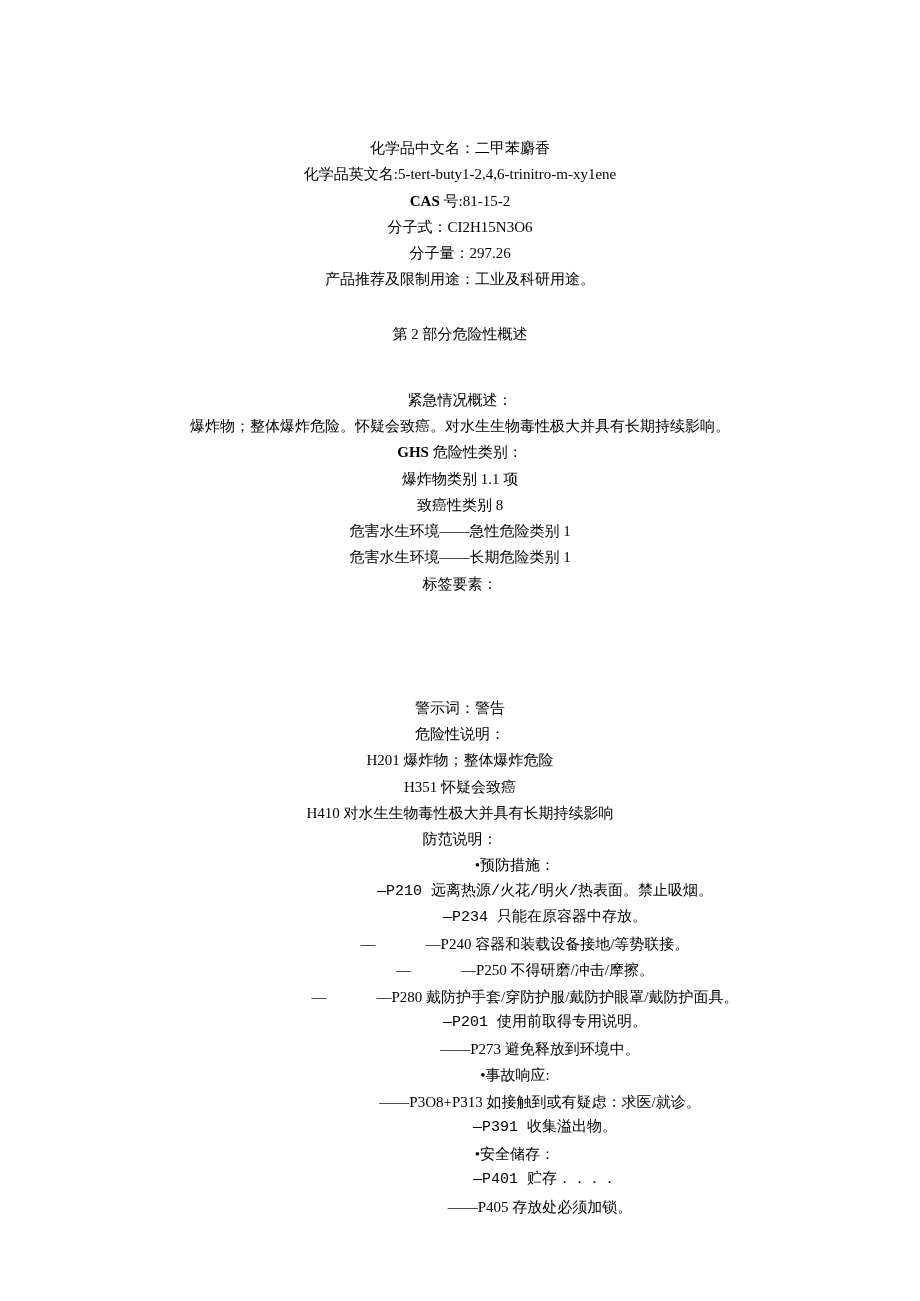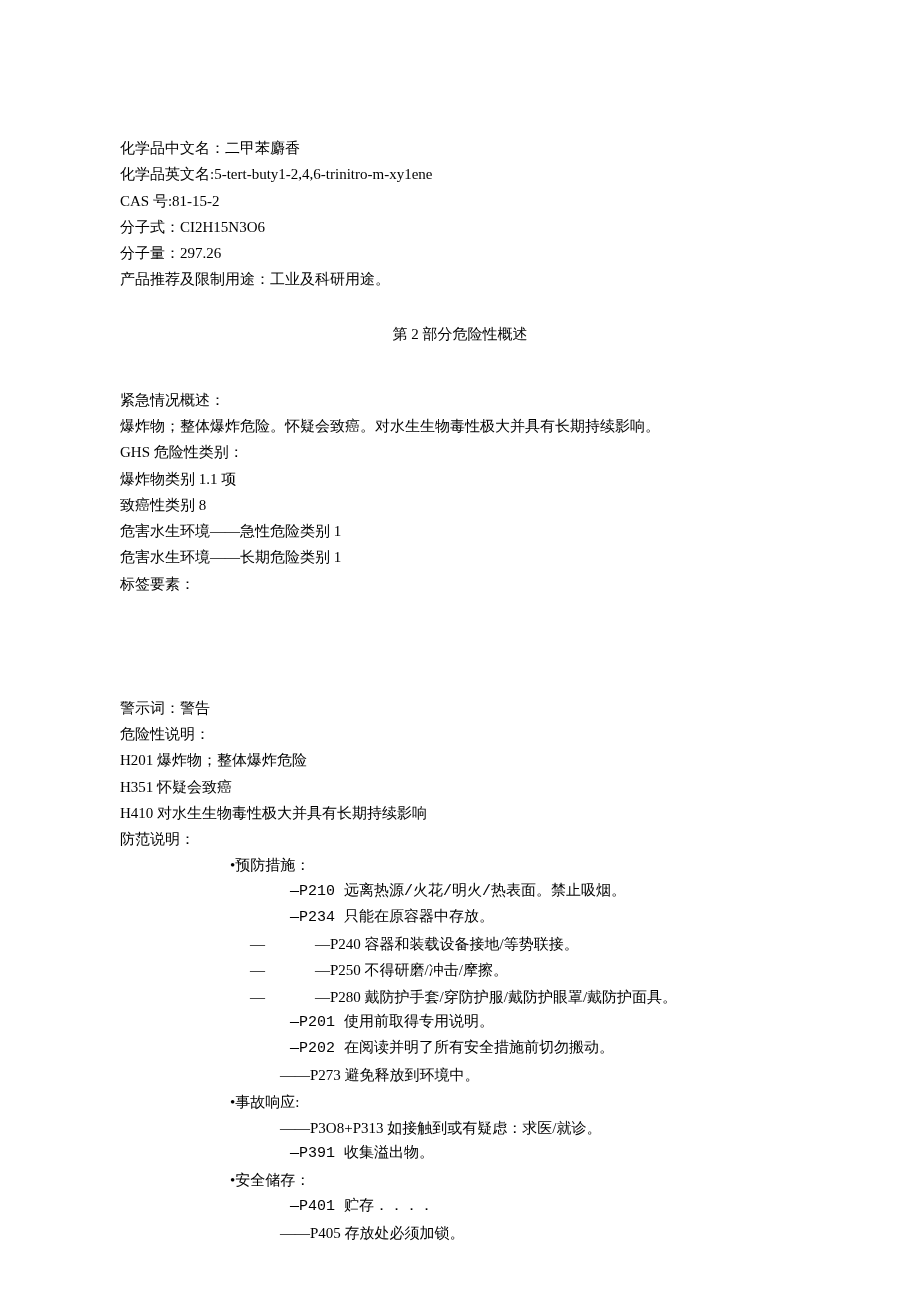--- a/index.html
+++ b/index.html
@@ -13,23 +13,24 @@
   }
   .page {
     width: 920px;
     min-height: 1301px;
     padding: 135px 120px 60px 120px;
     box-sizing: border-box;
   }
   .line {
     margin: 0;
     padding: 0;
+    text-align: center;
   }
   .bold {
-    font-weight: normal;
+    font-weight: bold;
   }
   .section-title {
     text-align: center;
     margin-top: 28px;
     margin-bottom: 40px;
   }
   .indent-1 {
     padding-left: 110px;
   }
   .indent-2 {
@@ -96,21 +97,20 @@
   <p class="line dash-row">
     <span>—</span><span style="display:inline-block;width:50px"></span><span>—P240 容器和装载设备接地/等势联接。</span>
   </p>
   <p class="line dash-row">
     <span>—</span><span style="display:inline-block;width:50px"></span><span>—P250 不得研磨/冲击/摩擦。</span>
   </p>
   <p class="line dash-row">
     <span>—</span><span style="display:inline-block;width:50px"></span><span>—P280 戴防护手套/穿防护服/戴防护眼罩/戴防护面具。</span>
   </p>
   <p class="line indent-2">—P201 使用前取得专用说明。</p>
-  <p class="line indent-2">—P202 在阅读并明了所有安全措施前切勿搬动。</p>
   <p class="line indent-2b">——P273 避免释放到环境中。</p>
 
   <p class="line indent-1">•事故响应:</p>
   <p class="line indent-2b">——P3O8+P313 如接触到或有疑虑：求医/就诊。</p>
   <p class="line indent-2">—P391 收集溢出物。</p>
 
   <p class="line indent-1">•安全储存：</p>
   <p class="line indent-2">—P401 贮存．．．．</p>
   <p class="line indent-2b">——P405 存放处必须加锁。</p>
 

